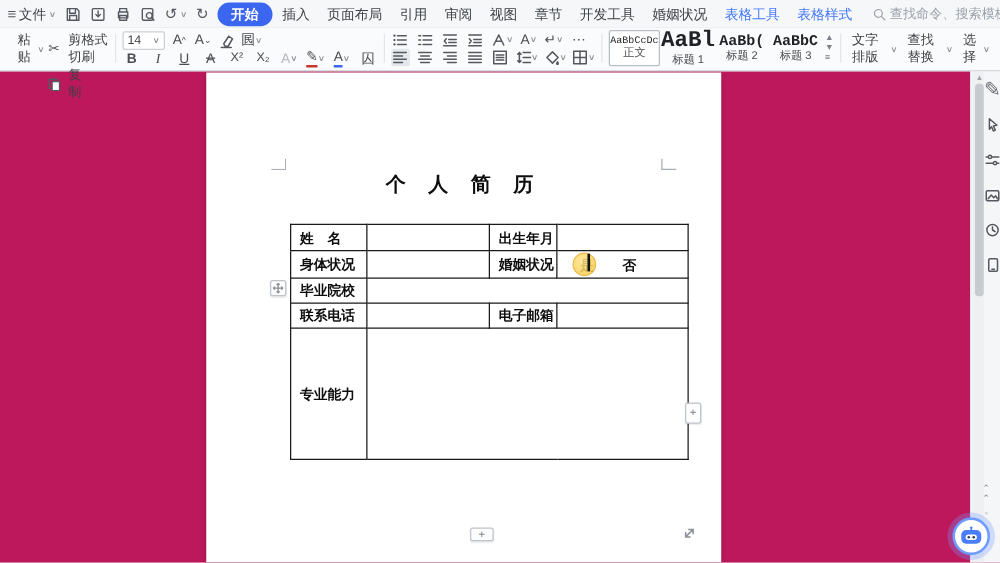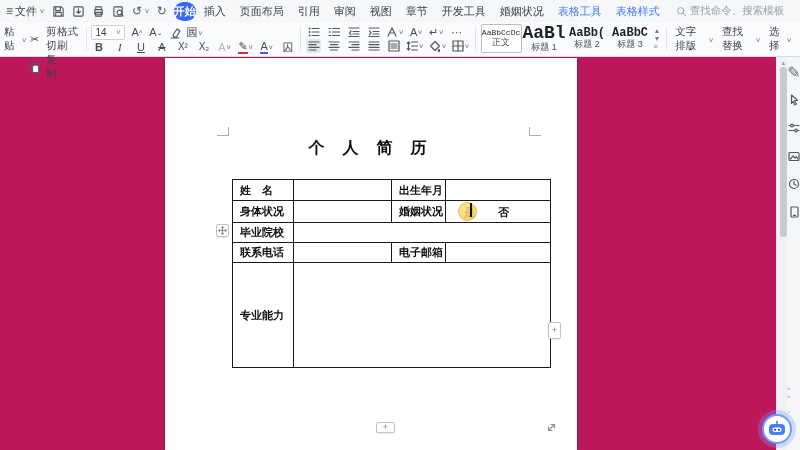--- a/index.html
+++ b/index.html
@@ -8,29 +8,29 @@
   #app { position:relative; width:800px; height:450px; background:#d1d4d9; }
 
   
   #menubar { position:absolute; left:0; top:0; width:800px; height:22px;
     background:#f5f7f9; display:flex; align-items:center; padding:0 6px;
     font-size:11px; color:#3c3f44; white-space:nowrap; z-index:30; }
   .mb-item { display:flex; align-items:center; gap:2px; margin-right:7px; cursor:default; }
   .glyph { color:#55585e; font-size:12px; line-height:1; }
   .caret { font-size:8px; color:#85898f; transform:scaleY(.8); }
   .tab { padding:2px 6px; margin-right:2px; color:#3e4146; }
-  .tab.active { background:#3a66f0; color:#fff; border-radius:10px; padding:2px 0; font-weight:bold; }
+  .tab.active { background:#3a66f0; color:#fff; border-radius:10px; padding:2px 11px; font-weight:bold; }
   .tab.contextual { color:#4579ff; }
   #mb-search { display:flex; align-items:center; gap:3px; color:#9aa0a8; font-size:10.5px; margin:0 8px; }
   .svgi { stroke:#55585e; fill:none; stroke-width:1.2; stroke-linecap:round; stroke-linejoin:round; }
 
   
   #ribbon { position:absolute; left:0; top:22px; width:800px; height:35px;
     background:#fafbfc; border-bottom:1px solid #d9dce0; display:flex;
-    align-items:stretch; padding:2px 4px 3px 4px; z-index:29; }
+    align-items:stretch; padding:2px 4px 3px 14px; z-index:29; }
   .rb-sep { width:1px; background:#e3e6e9; margin:3px 5px; }
   .rb-col { display:flex; flex-direction:column; justify-content:space-between; padding:1px 0; }
   .rb-row { display:flex; align-items:center; gap:4px; }
   .rb-lbl { font-size:10.5px; color:#3c3f44; }
   .rb-ic { display:inline-flex; align-items:center; justify-content:center;
     min-width:15px; height:14px; color:#4a4d52; font-size:11px; line-height:1; }
   .rb-ic svg { display:block; }
   .sel-box { background:#fff; border:1px solid #ccd0d5; border-radius:2px; height:15px;
     display:flex; align-items:center; justify-content:space-between; padding:0 3px;
     font-size:10px; color:#3c3f44; }

